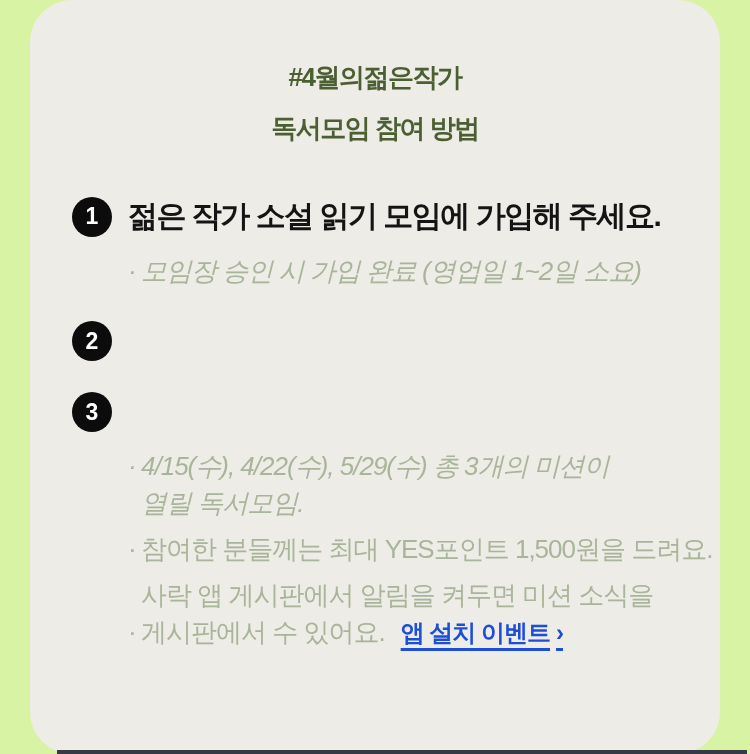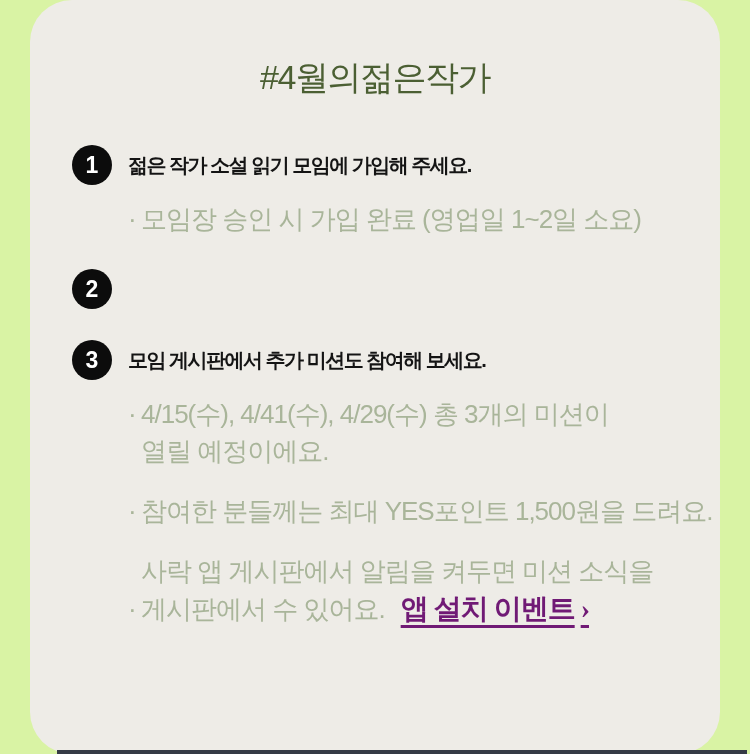--- a/index.html
+++ b/index.html
@@ -21,85 +21,85 @@
     position: absolute;
     left: 57px; bottom: 0;
     width: 690px; height: 4px;
     background: #353a45;
     z-index: 3;
   }
   .content { position: relative; z-index: 1; padding-top: 52px; }
   .title {
     text-align: center;
     color: #4b5f33;
-    font-size: 34px;
-    font-weight: 400;
+    font-size: 26px;
+    font-weight: 700;
     line-height: 51px;
     letter-spacing: -1.5px;
   }
   .steps { margin: 42px 42px 0 72px; }
   .step { margin-bottom: 31px; }
   .step-head { display: flex; align-items: center; gap: 16px; }
   .badge {
     flex: 0 0 auto;
     width: 40px; height: 40px;
     border-radius: 50%;
     background: #0c0c0c;
     color: #ffffff;
     font-size: 23px;
     font-weight: 700;
     display: flex; align-items: center; justify-content: center;
   }
   .heading {
-    font-size: 20px;
+    font-size: 30px;
     font-weight: 700;
     color: #141414;
     letter-spacing: -1.5px;
     white-space: nowrap;
   }
   .notes { margin: 16px 0 0 56px; }
-  .note-group { margin-top: 23px; }
-  .note-group:first-child { margin-top: 0; }
+  .note-group { margin-top: 9px; }
+  .note-group:first-child { margin-top: 0; font-style: italic; }
   .note-line {
     font-size: 26px;
     color: #a9b59a;
     line-height: 37px;
     letter-spacing: -1px;
     white-space: nowrap;
   }
   .note-line .dot {
     display: inline-block;
     width: 13px;
     text-align: left;
   }
   .note-line.indent { padding-left: 13px; }
   .app-link {
-    color: #701a75;
-    font-size: 28px;
+    color: #1d4ed8;
+    font-size: 24px;
     font-weight: 700;
     letter-spacing: -1px;
     margin-left: 16px;
     text-decoration: underline;
     text-decoration-thickness: 2.5px;
     text-underline-offset: 7px;
     cursor: pointer;
-    font-family: Liberation Serif, serif;
   }
   .app-link .chev { font-weight: 700; margin-left: 6px; text-decoration: none; }
 </style>
 </head>
 <body>
 
 <div class="card"></div>
 <div class="bottom-bar"></div>
 
 <div class="content">
 
   <div class="title">
     <div>#4월의젊은작가</div>
+    <div>독서모임 참여 방법</div>
   </div>
 
   <div class="steps">
 
     <div class="step">
       <div class="step-head">
         <div class="badge">1</div>
         <div class="heading">젊은 작가 소설 읽기 모임에 가입해 주세요.</div>
       </div>
       <div class="notes">
@@ -111,26 +111,25 @@
 
     <div class="step">
       <div class="step-head">
         <div class="badge">2</div>
       </div>
     </div>
 
     <div class="step">
       <div class="step-head">
         <div class="badge">3</div>
-        <div class="heading">모임 게시판에서 추가 미션도 참여해 보세요.</div>
       </div>
       <div class="notes">
         <div class="note-group">
-          <div class="note-line"><span class="dot">·</span><span>4/15(수), 4/41(수), 4/29(수) 총 3개의 미션이</span></div>
-          <div class="note-line indent">열릴 예정이에요.</div>
+          <div class="note-line"><span class="dot">·</span><span>4/15(수), 4/22(수), 5/29(수) 총 3개의 미션이</span></div>
+          <div class="note-line indent">열릴 독서모임.</div>
         </div>
         <div class="note-group">
           <div class="note-line"><span class="dot">·</span><span>참여한 분들께는 최대 YES포인트 1,500원을 드려요.</span></div>
         </div>
         <div class="note-group">
           <div class="note-line indent">사락 앱 게시판에서 알림을 켜두면 미션 소식을</div>
           <div class="note-line"><span class="dot">·</span><span>게시판에서 수 있어요.</span><a class="app-link"><span>앱 설치 이벤트</span><span class="chev">›</span></a></div>
         </div>
       </div>
     </div>

